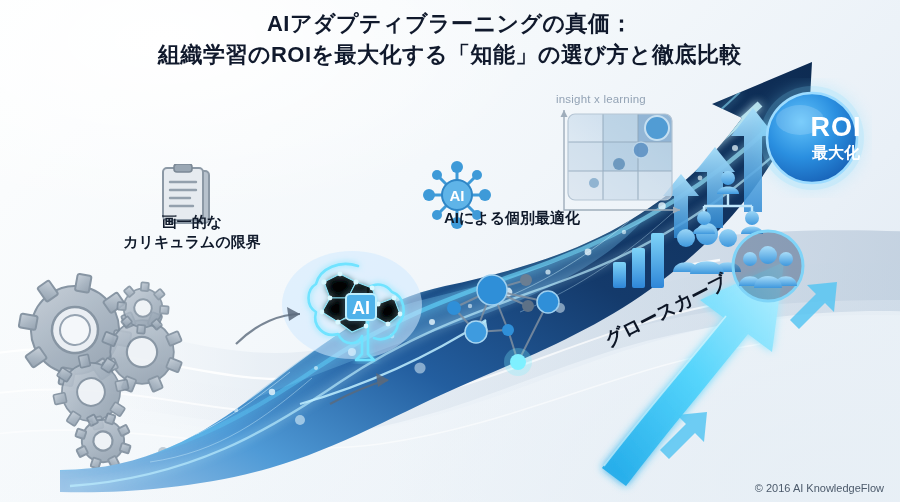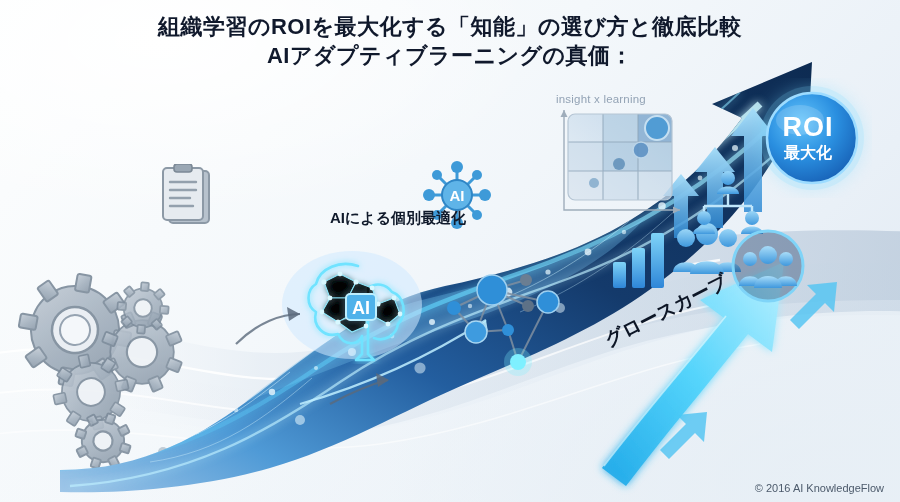--- a/index.html
+++ b/index.html
@@ -29,21 +29,21 @@
   }
   #title-line2{
     font-size:22px;font-weight:bold;color:#10192c;letter-spacing:.5px;
     line-height:30px;margin-top:2px;
   }
 
   
   .lbl{position:absolute;z-index:35;color:#101a2b;font-weight:bold;line-height:1.35;}
 
   #label-uniform{left:92px;top:212px;width:200px;text-align:center;font-size:15px;}
-  #label-ai{left:330px;top:208px;width:250px;text-align:left;font-size:15px;}
+  #label-ai{left:330px;top:208px;width:250px;text-align:right;font-size:15px;}
   #label-roi{left:710px;top:358px;width:160px;text-align:center;font-size:17px;}
 
   #label-growth{
     position:absolute;left:600px;top:330px;z-index:36;
     font-size:19px;font-weight:bold;color:#0d1626;
     transform:rotate(-27deg);transform-origin:left top;white-space:nowrap;
   }
 
   #chart-caption{
     position:absolute;left:556px;top:93px;width:150px;text-align:left;
@@ -569,33 +569,35 @@
         <feMerge>
             <feMergeNode in="b"></feMergeNode>
             <feMergeNode in="SourceGraphic"></feMergeNode>
           </feMerge>
       </filter>
     </defs>
     <circle cx="60" cy="60" r="52" fill="#7fdcff" opacity=".3" filter="url(#badgeGlow)"></circle>
     <circle cx="60" cy="60" r="45" fill="url(#badgeG)" stroke="#9ddcff" stroke-width="2.5"></circle>
     <ellipse cx="48" cy="42" rx="24" ry="15" fill="#ffffff" opacity=".16"></ellipse>
   </svg>
-  <div style="position:absolute;left:748px;top:78px;width:120px;height:120px;z-index:46;
+  <div style="position:absolute;left:776px;top:78px;width:120px;height:120px;z-index:46;
               display:flex;flex-direction:column;align-items:center;justify-content:center;
               pointer-events:none;">
     <div style="font-size:27px;font-weight:bold;color:#ffffff;line-height:28px;letter-spacing:1px;">ROI</div>
     <div style="font-size:16px;font-weight:bold;color:#ffffff;line-height:20px;margin-top:2px;">最大化</div>
   </div>
 
   <div id="title-block">
+    <div id="title-line1">AIアダプティブラーニングの真価：</div>
     <div id="title-line2">組織学習のROIを最大化する「知能」の選び方と徹底比較</div>
-    <div id="title-line1">AIアダプティブラーニングの真価：</div>
   </div>
 
   <div class="lbl" id="label-uniform">
+    <div>画一的な</div>
+    <div>カリキュラムの限界</div>
   </div>
 
   <div class="lbl" id="label-ai">
     <div>AIによる個別最適化</div>
   </div>
 
   <div id="label-growth">グロースカーブ</div>
 
 
   <div id="chart-caption">insight x learning</div>

